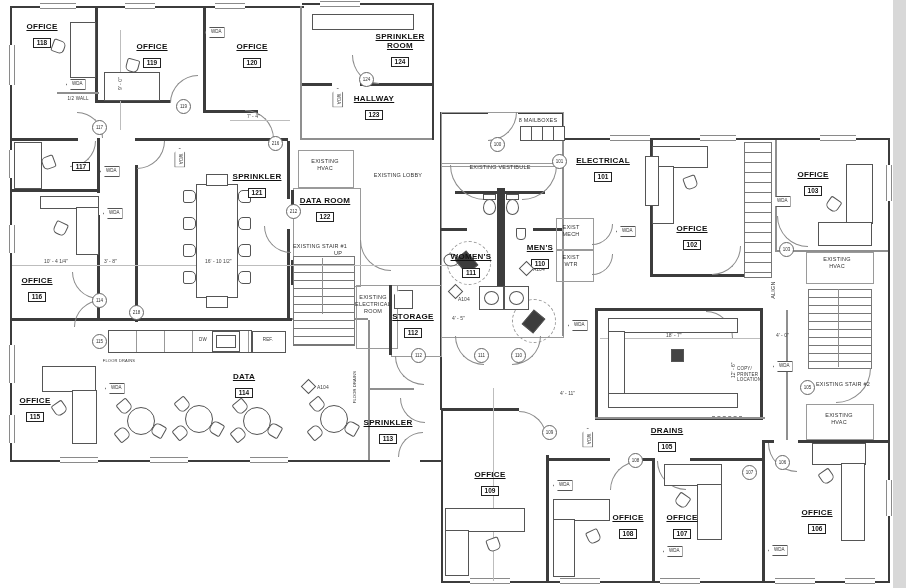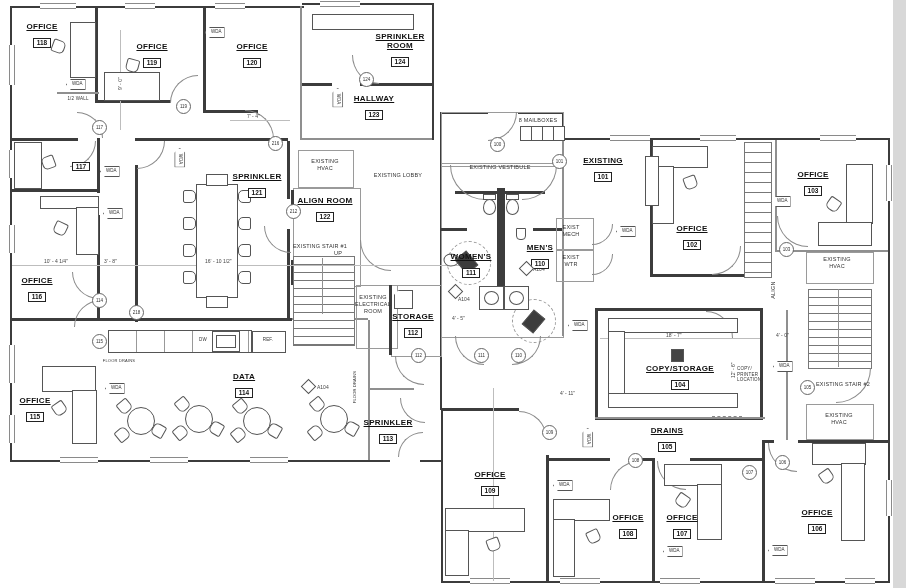--- a/index.html
+++ b/index.html
@@ -332,21 +332,21 @@
   </div>
   <div class="rl" style="left:10px;top:396px;width:50px">
     <div class="nm">OFFICE</div>
     <div><span class="no">115</span></div>
   </div>
   <div class="rl" style="left:222px;top:172px;width:70px">
     <div class="nm">SPRINKLER</div>
     <div><span class="no">121</span></div>
   </div>
   <div class="rl" style="left:292px;top:196px;width:66px">
-    <div class="nm">ALIGN ROOM</div>
+    <div class="nm">DATA ROOM</div>
     <div><span class="no">122</span></div>
   </div>
   <div class="rl" style="left:219px;top:372px;width:50px">
     <div class="nm">DATA</div>
     <div><span class="no">114</span></div>
   </div>
   <div class="rl" style="left:358px;top:418px;width:60px">
     <div class="nm">SPRINKLER</div>
     <div><span class="no">113</span></div>
   </div>
@@ -356,34 +356,30 @@
   </div>
   <div class="rl" style="left:443px;top:252px;width:56px">
     <div class="nm">WOMEN'S</div>
     <div><span class="no">111</span></div>
   </div>
   <div class="rl" style="left:515px;top:243px;width:50px">
     <div class="nm">MEN'S</div>
     <div><span class="no">110</span></div>
   </div>
   <div class="rl" style="left:573px;top:156px;width:60px">
-    <div class="nm">EXISTING</div>
+    <div class="nm">ELECTRICAL</div>
     <div><span class="no">101</span></div>
   </div>
   <div class="rl" style="left:662px;top:224px;width:60px">
     <div class="nm">OFFICE</div>
     <div><span class="no">102</span></div>
   </div>
   <div class="rl" style="left:783px;top:170px;width:60px">
     <div class="nm">OFFICE</div>
     <div><span class="no">103</span></div>
-  </div>
-  <div class="rl" style="left:640px;top:364px;width:80px">
-    <div class="nm">COPY/STORAGE</div>
-    <div><span class="no">104</span></div>
   </div>
   <div class="rl" style="left:637px;top:426px;width:60px">
     <div class="nm">DRAINS</div>
     <div><span class="no">105</span></div>
   </div>
   <div class="rl" style="left:460px;top:470px;width:60px">
     <div class="nm">OFFICE</div>
     <div><span class="no">109</span></div>
   </div>
   <div class="rl" style="left:600px;top:513px;width:56px">

